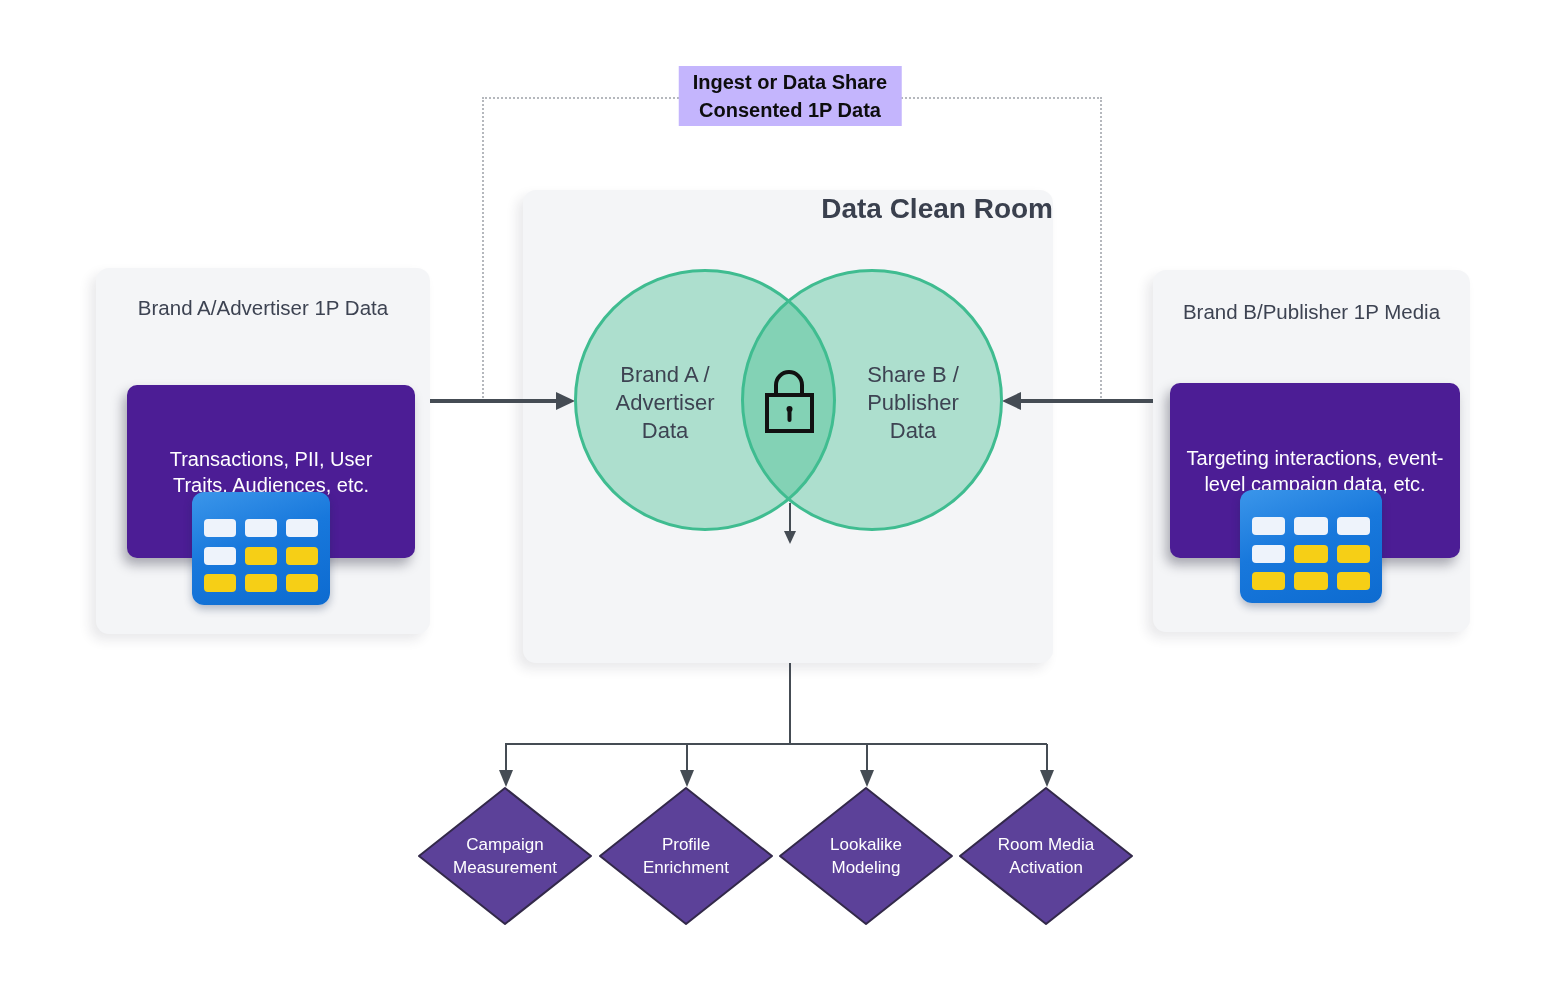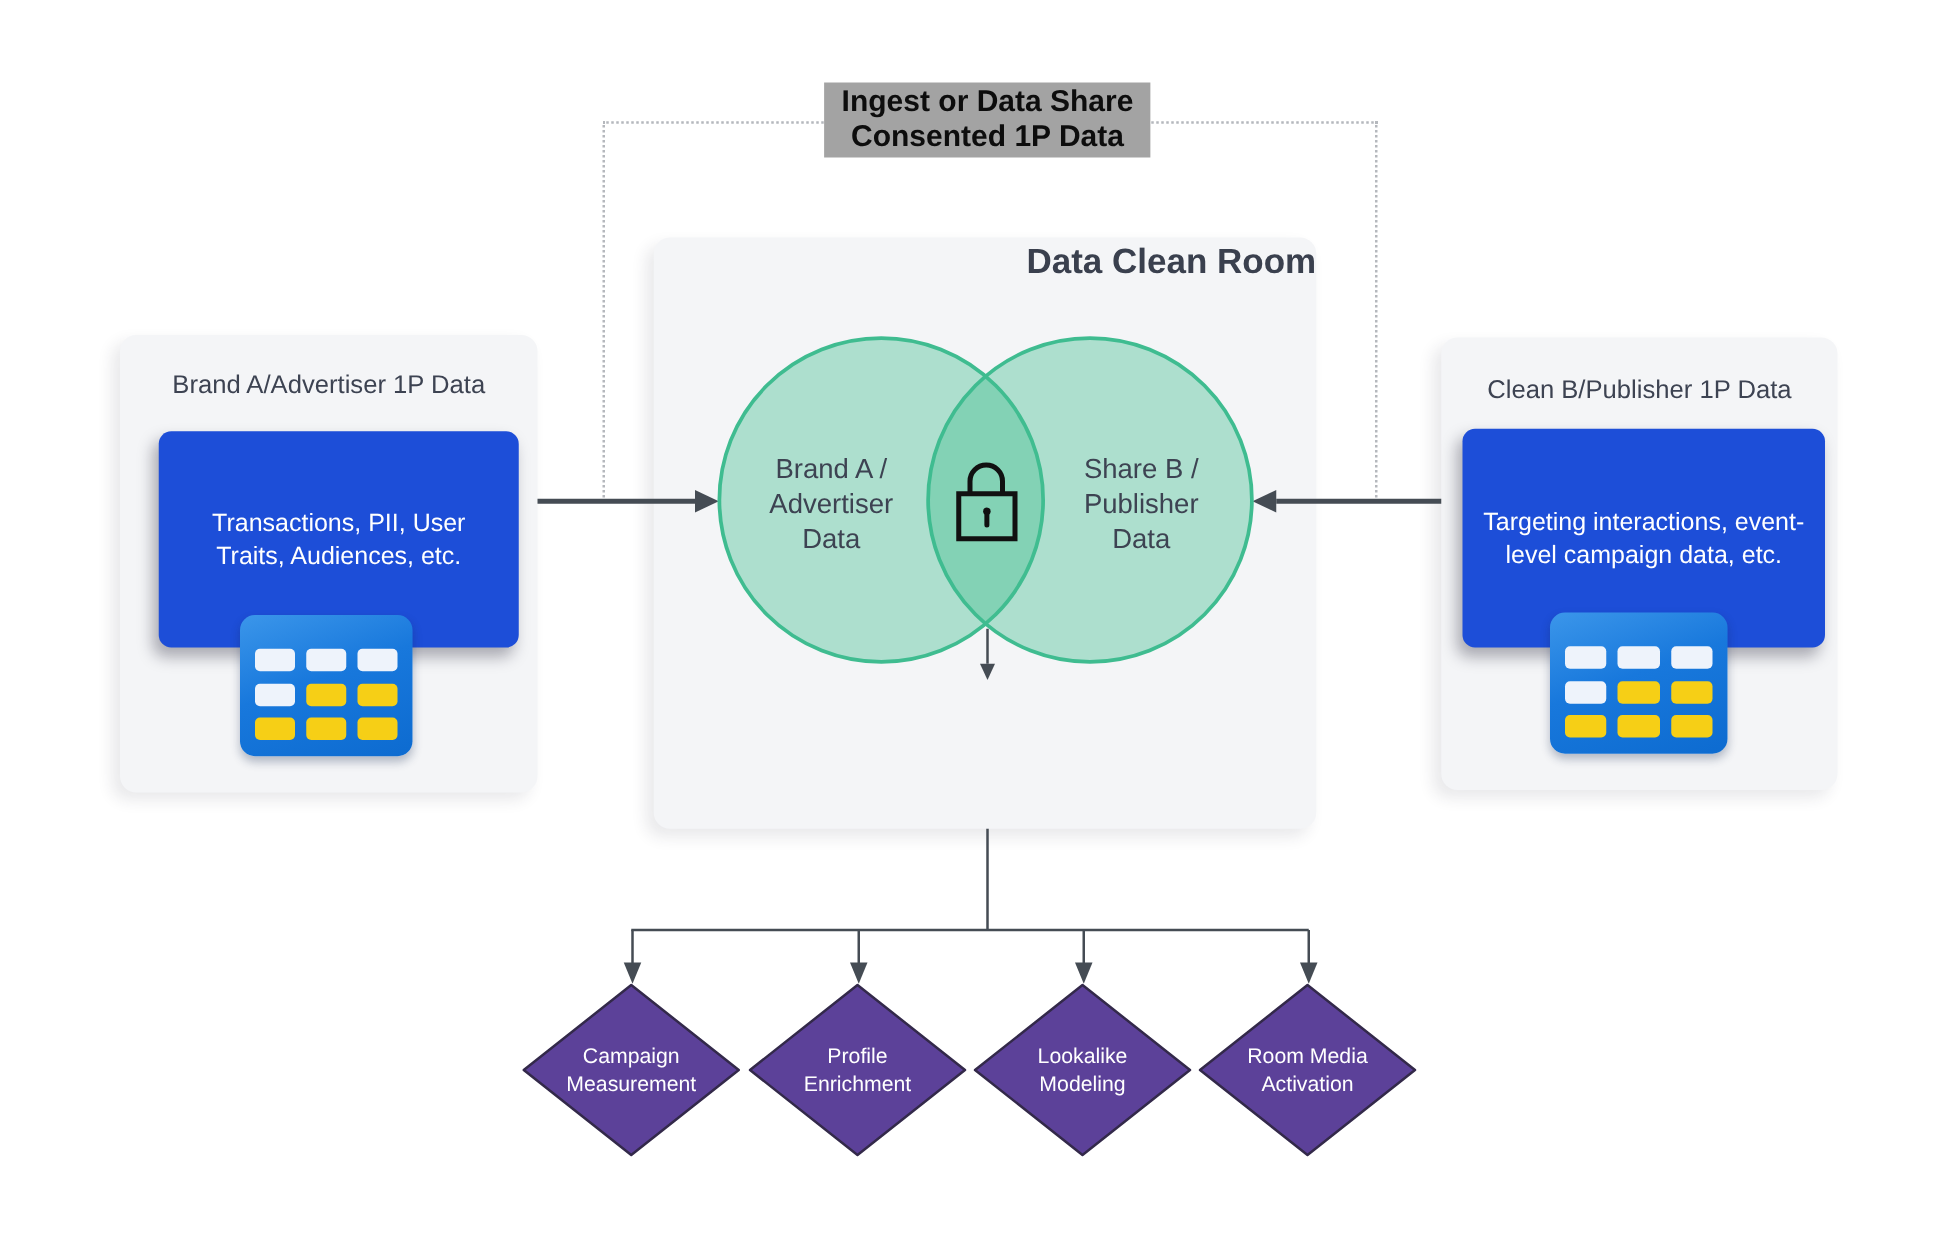--- a/index.html
+++ b/index.html
@@ -7,22 +7,22 @@
     position:relative;width:1562px;height:988px;background:#ffffff;overflow:hidden;
     font-family:"Liberation Sans","DejaVu Sans",sans-serif;color:#3d4352;
   }
   
   .dot-h{position:absolute;left:482px;top:97px;width:620px;height:0;border-top:2px dotted #b5b8bd;}
   .dot-v{position:absolute;top:97px;width:0;height:301px;border-left:2px dotted #b5b8bd;}
   .dot-v.left{left:482px;}
   .dot-v.right{left:1100px;}
   .ingest-label{
     position:absolute;left:790px;top:66px;transform:translateX(-50%);
-    background:#a3a3a3;padding:2px 14px;z-index:5;
-    font-size:24px;font-weight:bold;color:#0d0d0d;text-align:center;
+    background:#c4b5fd;padding:2px 14px;z-index:5;
+    font-size:20px;font-weight:bold;color:#0d0d0d;text-align:center;
     line-height:28px;white-space:pre-line;
   }
   
   .card{
     position:absolute;background:#f4f5f7;border-radius:13px;
     box-shadow:-6px 6px 12px rgba(40,44,60,0.10);
   }
   .card.left{left:96px;top:268px;width:334px;height:366px;}
   .card.center{left:523px;top:190px;width:530px;height:473px;}
   .card.right{left:1153px;top:270px;width:317px;height:362px;}
@@ -31,24 +31,24 @@
     font-size:20.5px;font-weight:normal;color:#3d4352;
   }
   .card.left .card-title{top:28px;}
   .card.right .card-title{top:30px;}
   .center-title{
     position:absolute;left:523px;top:193px;width:530px;text-align:right;
     font-size:28px;font-weight:bold;color:#3a404e;z-index:3;
   }
   
   .pbox{
-    position:absolute;background:#1d4ed8;border-radius:10px;z-index:2;
+    position:absolute;background:#4c1d95;border-radius:10px;z-index:2;
     box-shadow:-4px 7px 12px rgba(30,30,50,0.35);
     display:flex;align-items:center;justify-content:center;text-align:center;
-    color:#ffffff;font-size:20px;line-height:26px;
+    color:#ffffff;font-size:20px;line-height:26px;margin-top:40px;
   }
   .pbox.left{left:127px;top:345px;width:288px;height:173px;padding:0 18px;box-sizing:border-box;}
   .pbox.right{left:1170px;top:343px;width:290px;height:175px;padding:0 8px;box-sizing:border-box;}
   
   .table-icon{
     position:absolute;z-index:3;border-radius:12px;
     background:linear-gradient(160deg,#3b96ea 0%,#1878dc 45%,#0d6bd0 100%);
     box-shadow:0 4px 8px rgba(20,40,80,0.30);
     padding:27px 12px 12px 12px;box-sizing:border-box;
     display:grid;grid-template-columns:repeat(3,1fr);gap:9px;
@@ -134,21 +134,21 @@
     <div class="cell w"></div>
     <div class="cell w"></div>
     <div class="cell y"></div>
     <div class="cell y"></div>
     <div class="cell y"></div>
     <div class="cell y"></div>
     <div class="cell y"></div>
   </div>
 
   <div class="card right">
-    <div class="card-title">Clean B/Publisher 1P Data</div>
+    <div class="card-title">Brand B/Publisher 1P Media</div>
   </div>
   <div class="pbox right">
     <span>Targeting interactions, event-level campaign data, etc.</span>
   </div>
   <div class="table-icon b">
     <div class="cell w"></div>
     <div class="cell w"></div>
     <div class="cell w"></div>
     <div class="cell w"></div>
     <div class="cell y"></div>

